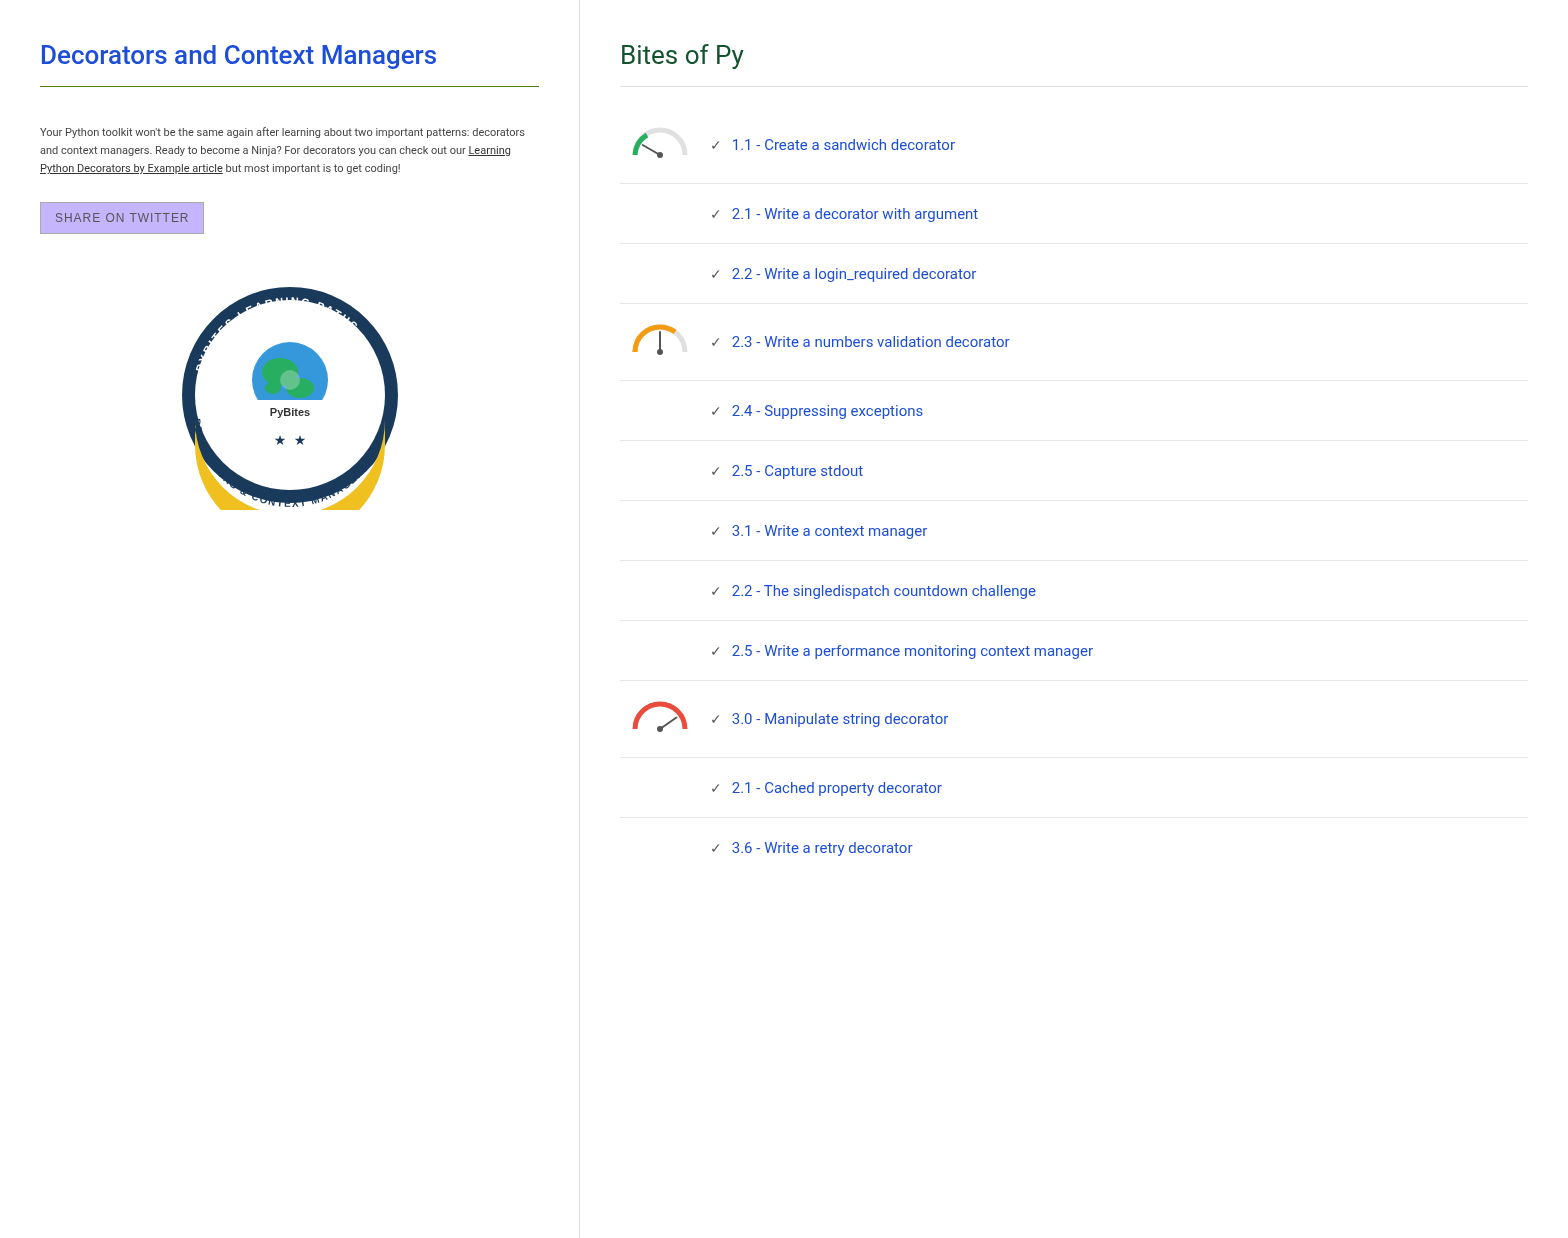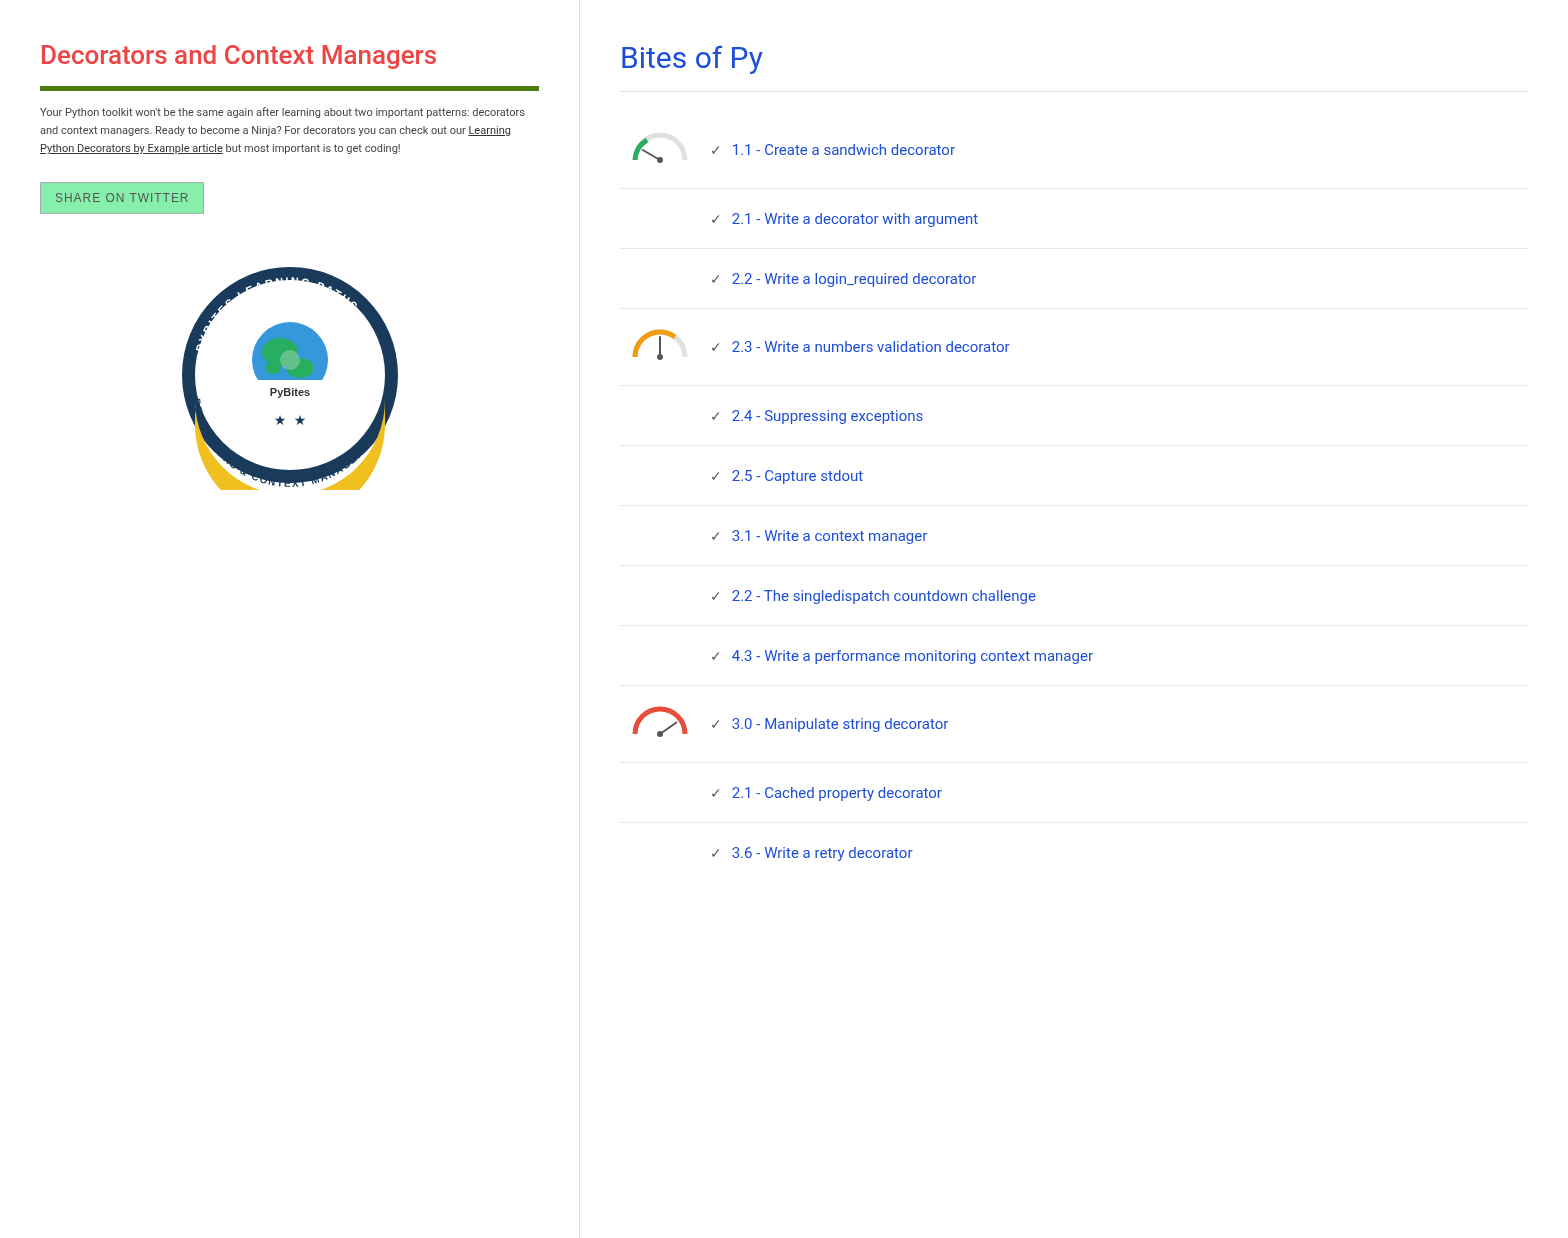--- a/index.html
+++ b/index.html
@@ -17,44 +17,44 @@
     
     .left-panel {
       width: 580px;
       padding: 40px 40px 40px 40px;
       border-right: 1px solid #e0e0e0;
       flex-shrink: 0;
     }
     .left-panel h1 {
       font-size: 26px;
       font-weight: 500;
-      color: #ef4444;
-      margin-bottom: 13px;
+      color: #1d4ed8;
+      margin-bottom: 37px;
       padding-bottom: 16px;
-      border-bottom: 5px solid #4d7c0f;
+      border-bottom: 1px solid #4d7c0f;
     }
     .description {
       font-size: 11px;
       line-height: 1.65;
       color: #444;
       margin-bottom: 24px;
     }
     .description a {
       color: #333;
       text-decoration: underline;
     }
     .twitter-btn {
       display: inline-block;
       border: 1px solid #aaa;
       padding: 8px 14px;
       font-size: 12px;
       letter-spacing: 0.08em;
       color: #555;
       cursor: pointer;
-      background: #86efac;
+      background: #c4b5fd;
       margin-bottom: 36px;
       font-weight: 500;
     }
 
     
     .badge-container {
       display: flex;
       justify-content: center;
       align-items: center;
       margin-top: 10px;
@@ -65,23 +65,23 @@
       position: relative;
     }
     
 
     
     .right-panel {
       flex: 1;
       padding: 40px 40px 40px 40px;
     }
     .right-panel h2 {
-      font-size: 30px;
+      font-size: 26px;
       font-weight: 400;
-      color: #1d4ed8;
+      color: #14532d;
       margin-bottom: 20px;
       padding-bottom: 16px;
       border-bottom: 1px solid #e0e0e0;
     }
     .bites-list {
       list-style: none;
     }
     .bite-row {
       display: flex;
       align-items: center;
@@ -256,21 +256,21 @@
           <div class="gauge-cell"></div>
           <div class="bite-content">
             <span class="bite-check">✓</span>
             <span class="bite-label">2.2 - The singledispatch countdown challenge</span>
           </div>
         </li>
         <li class="bite-row">
           <div class="gauge-cell"></div>
           <div class="bite-content">
             <span class="bite-check">✓</span>
-            <span class="bite-label">4.3 - Write a performance monitoring context manager</span>
+            <span class="bite-label">2.5 - Write a performance monitoring context manager</span>
           </div>
         </li>
         <li class="bite-row">
           <div class="gauge-cell">
         <svg class="gauge-svg" viewBox="0 0 60 40">
 
           <path d="M 5 30 A 25 25 0 0 1 55 30" stroke="#e74c3c" stroke-width="5" fill="none"></path>
 
           <line x1="30" y1="30" x2="46.4" y2="18.5" stroke="#555" stroke-width="2" stroke-linecap="round"></line>
           <circle cx="30" cy="30" r="3" fill="#555"></circle>

